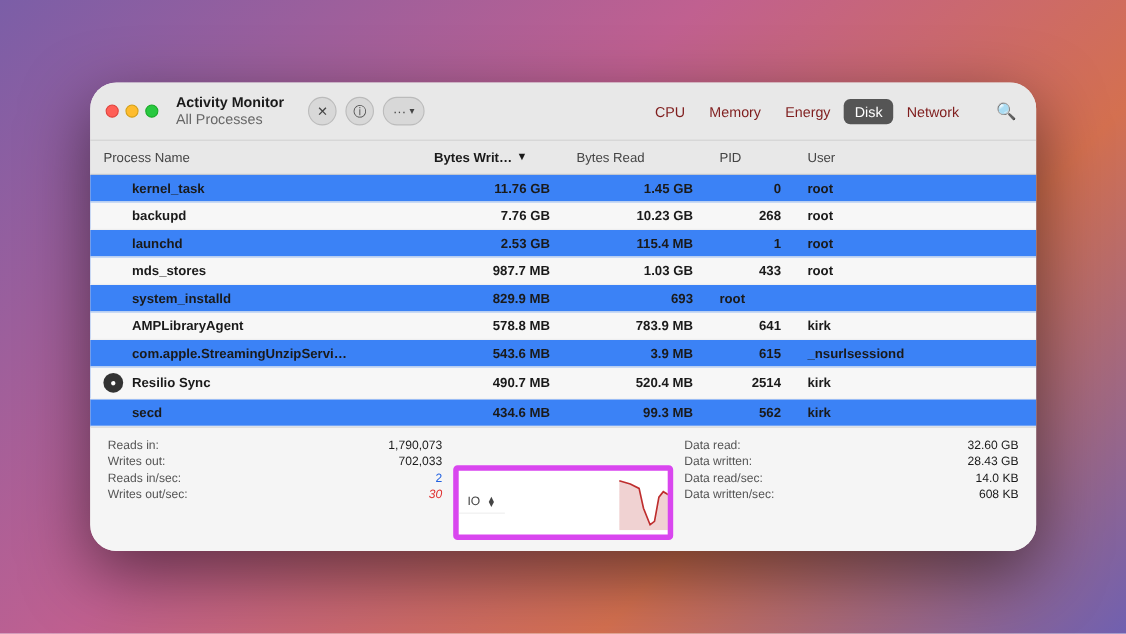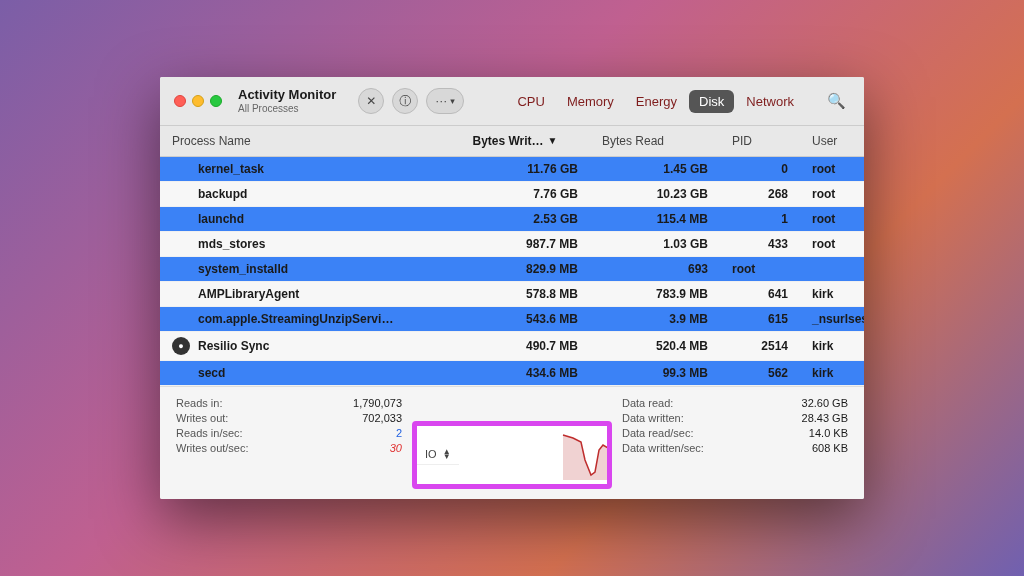--- a/index.html
+++ b/index.html
@@ -7,22 +7,22 @@
       background: linear-gradient(135deg, #7b5ea7 0%, #c06090 40%, #d47050 70%, #7060b0 100%);
       width: 1024px;
       height: 576px;
       display: flex;
       align-items: center;
       justify-content: center;
       font-family: -apple-system, BlinkMacSystemFont, 'Helvetica Neue', Arial, sans-serif;
     }
     .window {
       background: #f0f0f0;
-      border-radius: 2px;
-      width: 704px;
+      border-radius: 24px;
+      width: 860px;
       box-shadow: 0 20px 60px rgba(0,0,0,0.5);
       overflow: hidden;
     }
     .titlebar {
       background: #e8e8e8;
       border-bottom: 1px solid #ccc;
       padding: 10px 14px;
       display: flex;
       align-items: center;
       gap: 10px;
@@ -45,21 +45,21 @@
       margin-left: 6px;
       flex-shrink: 0;
     }
     .app-title {
       font-size: 13px;
       font-weight: 600;
       color: #1a1a1a;
       line-height: 1.2;
     }
     .app-subtitle {
-      font-size: 10px;
+      font-size: 13px;
       color: #666;
       line-height: 1.2;
     }
     .toolbar-actions {
       display: flex;
       align-items: center;
       gap: 8px;
       margin-left: 12px;
     }
     .toolbar-btn {

